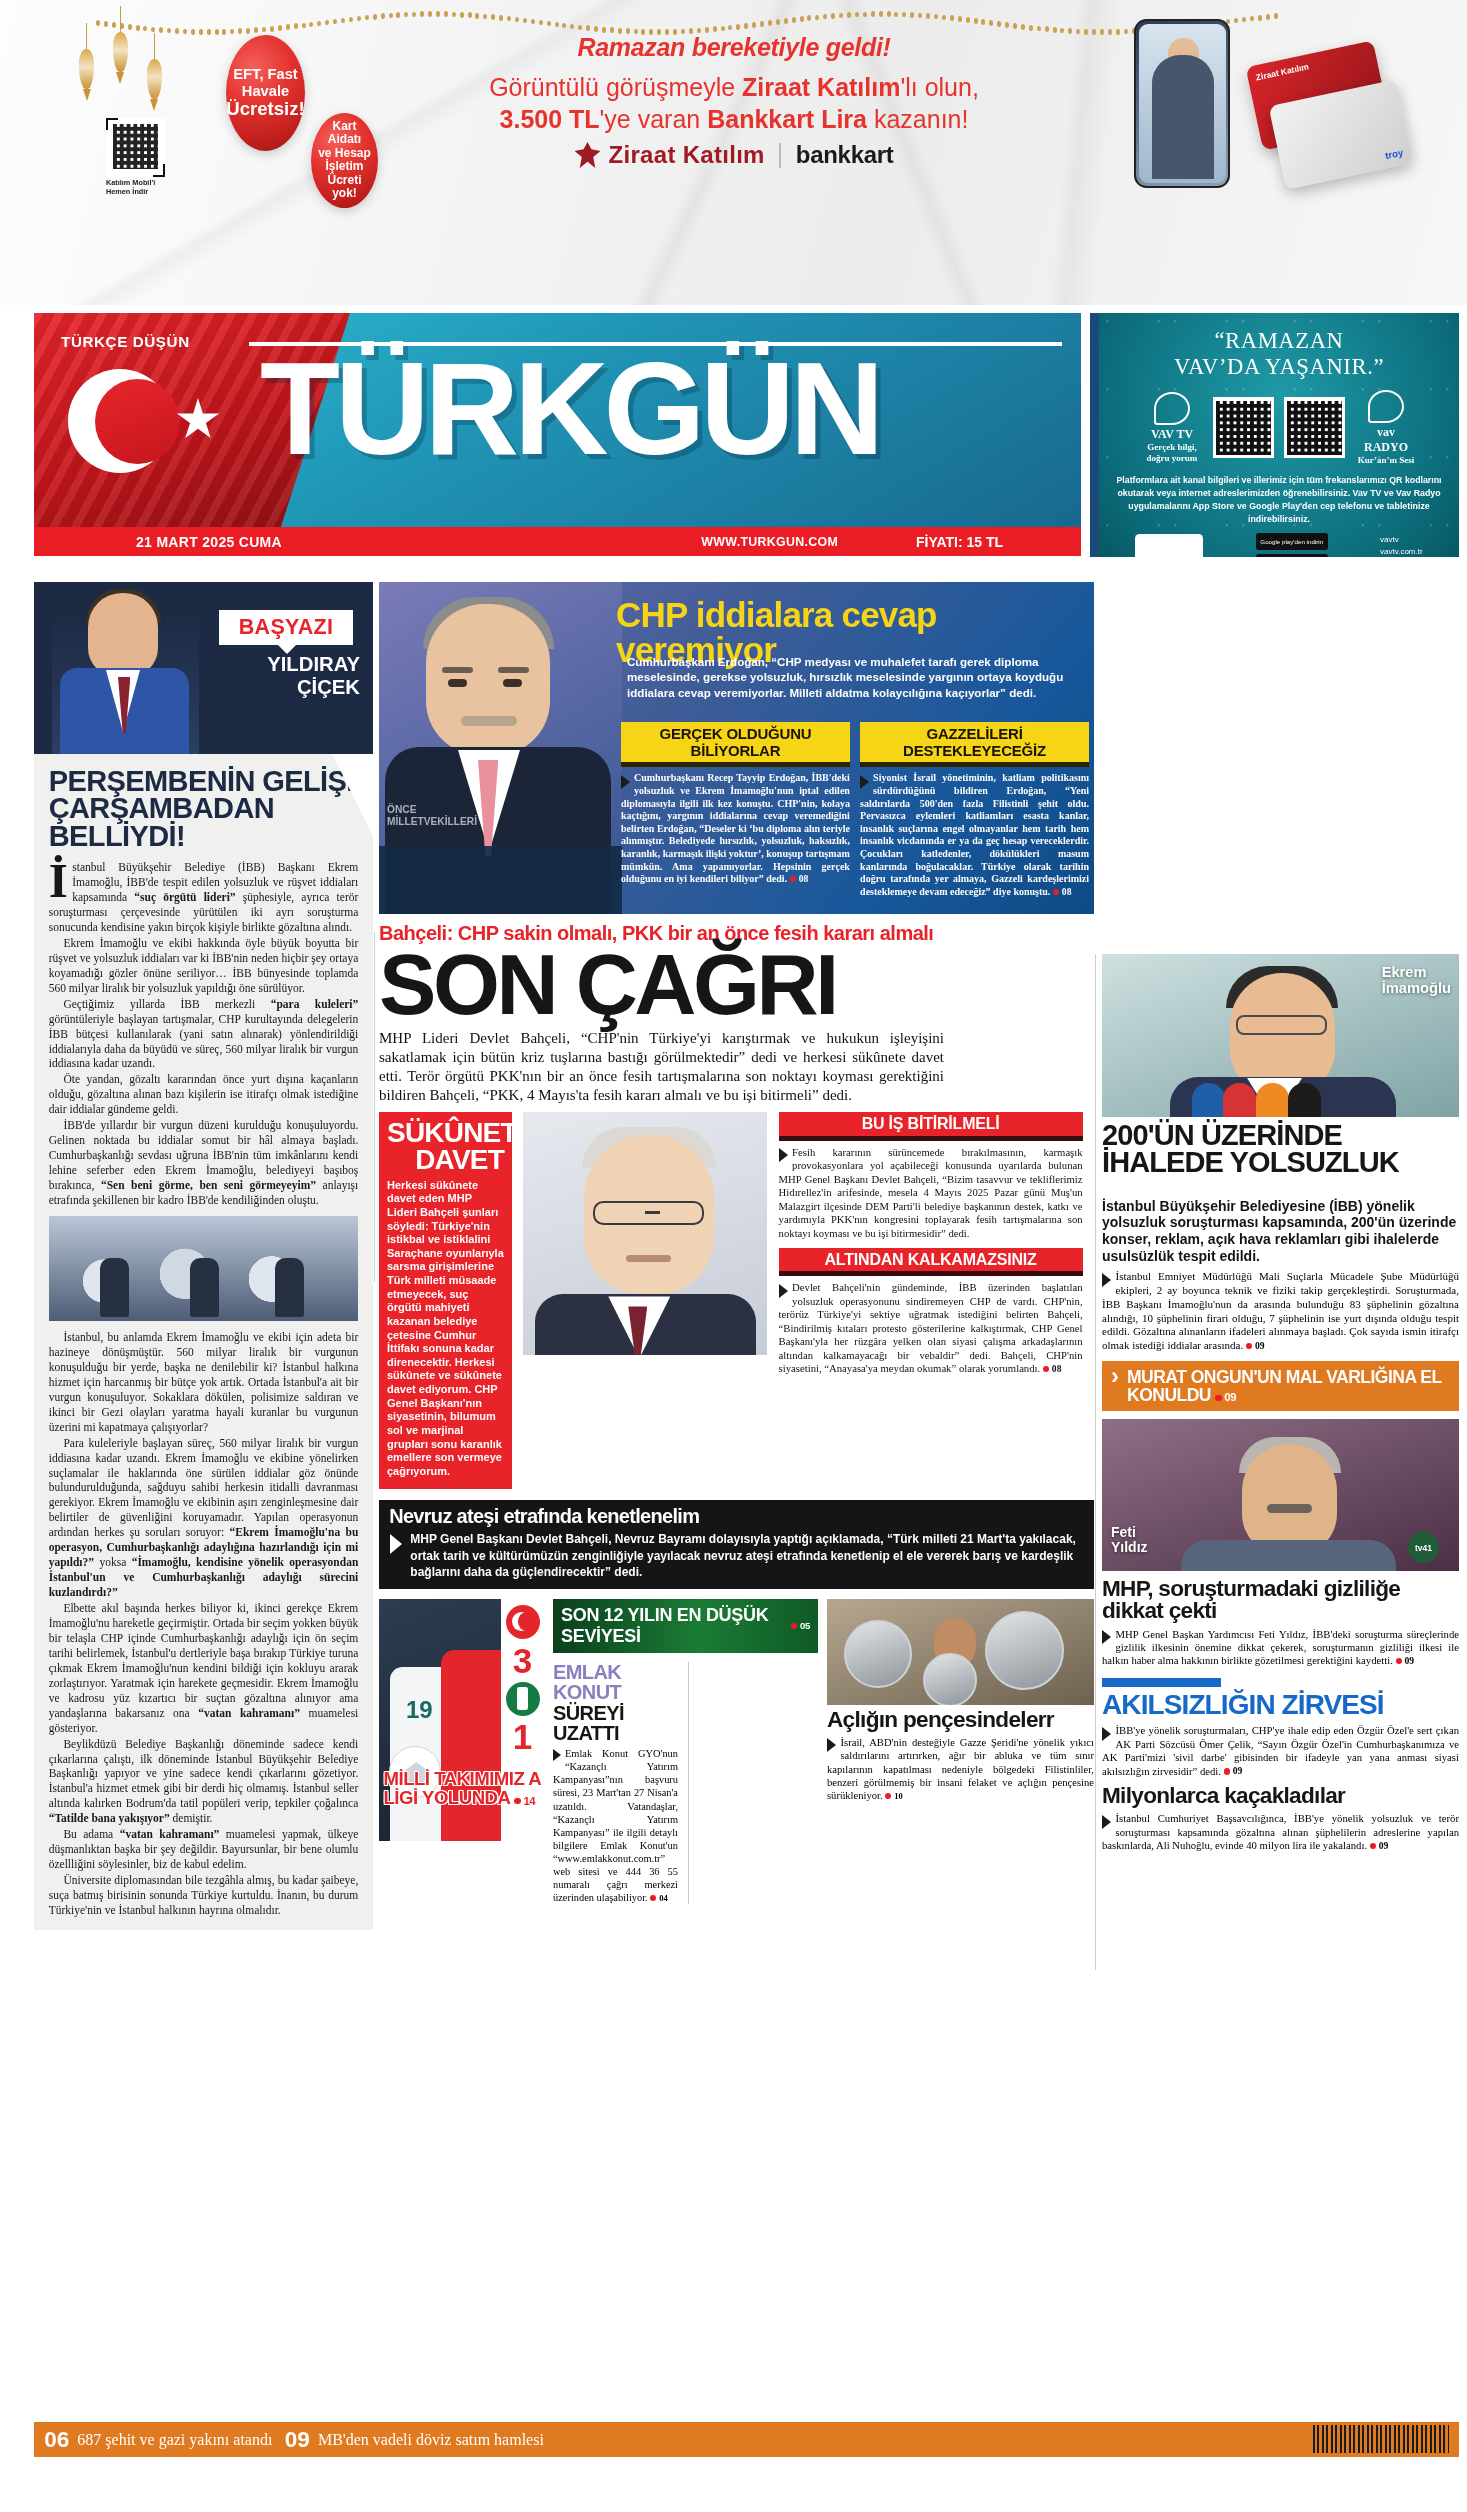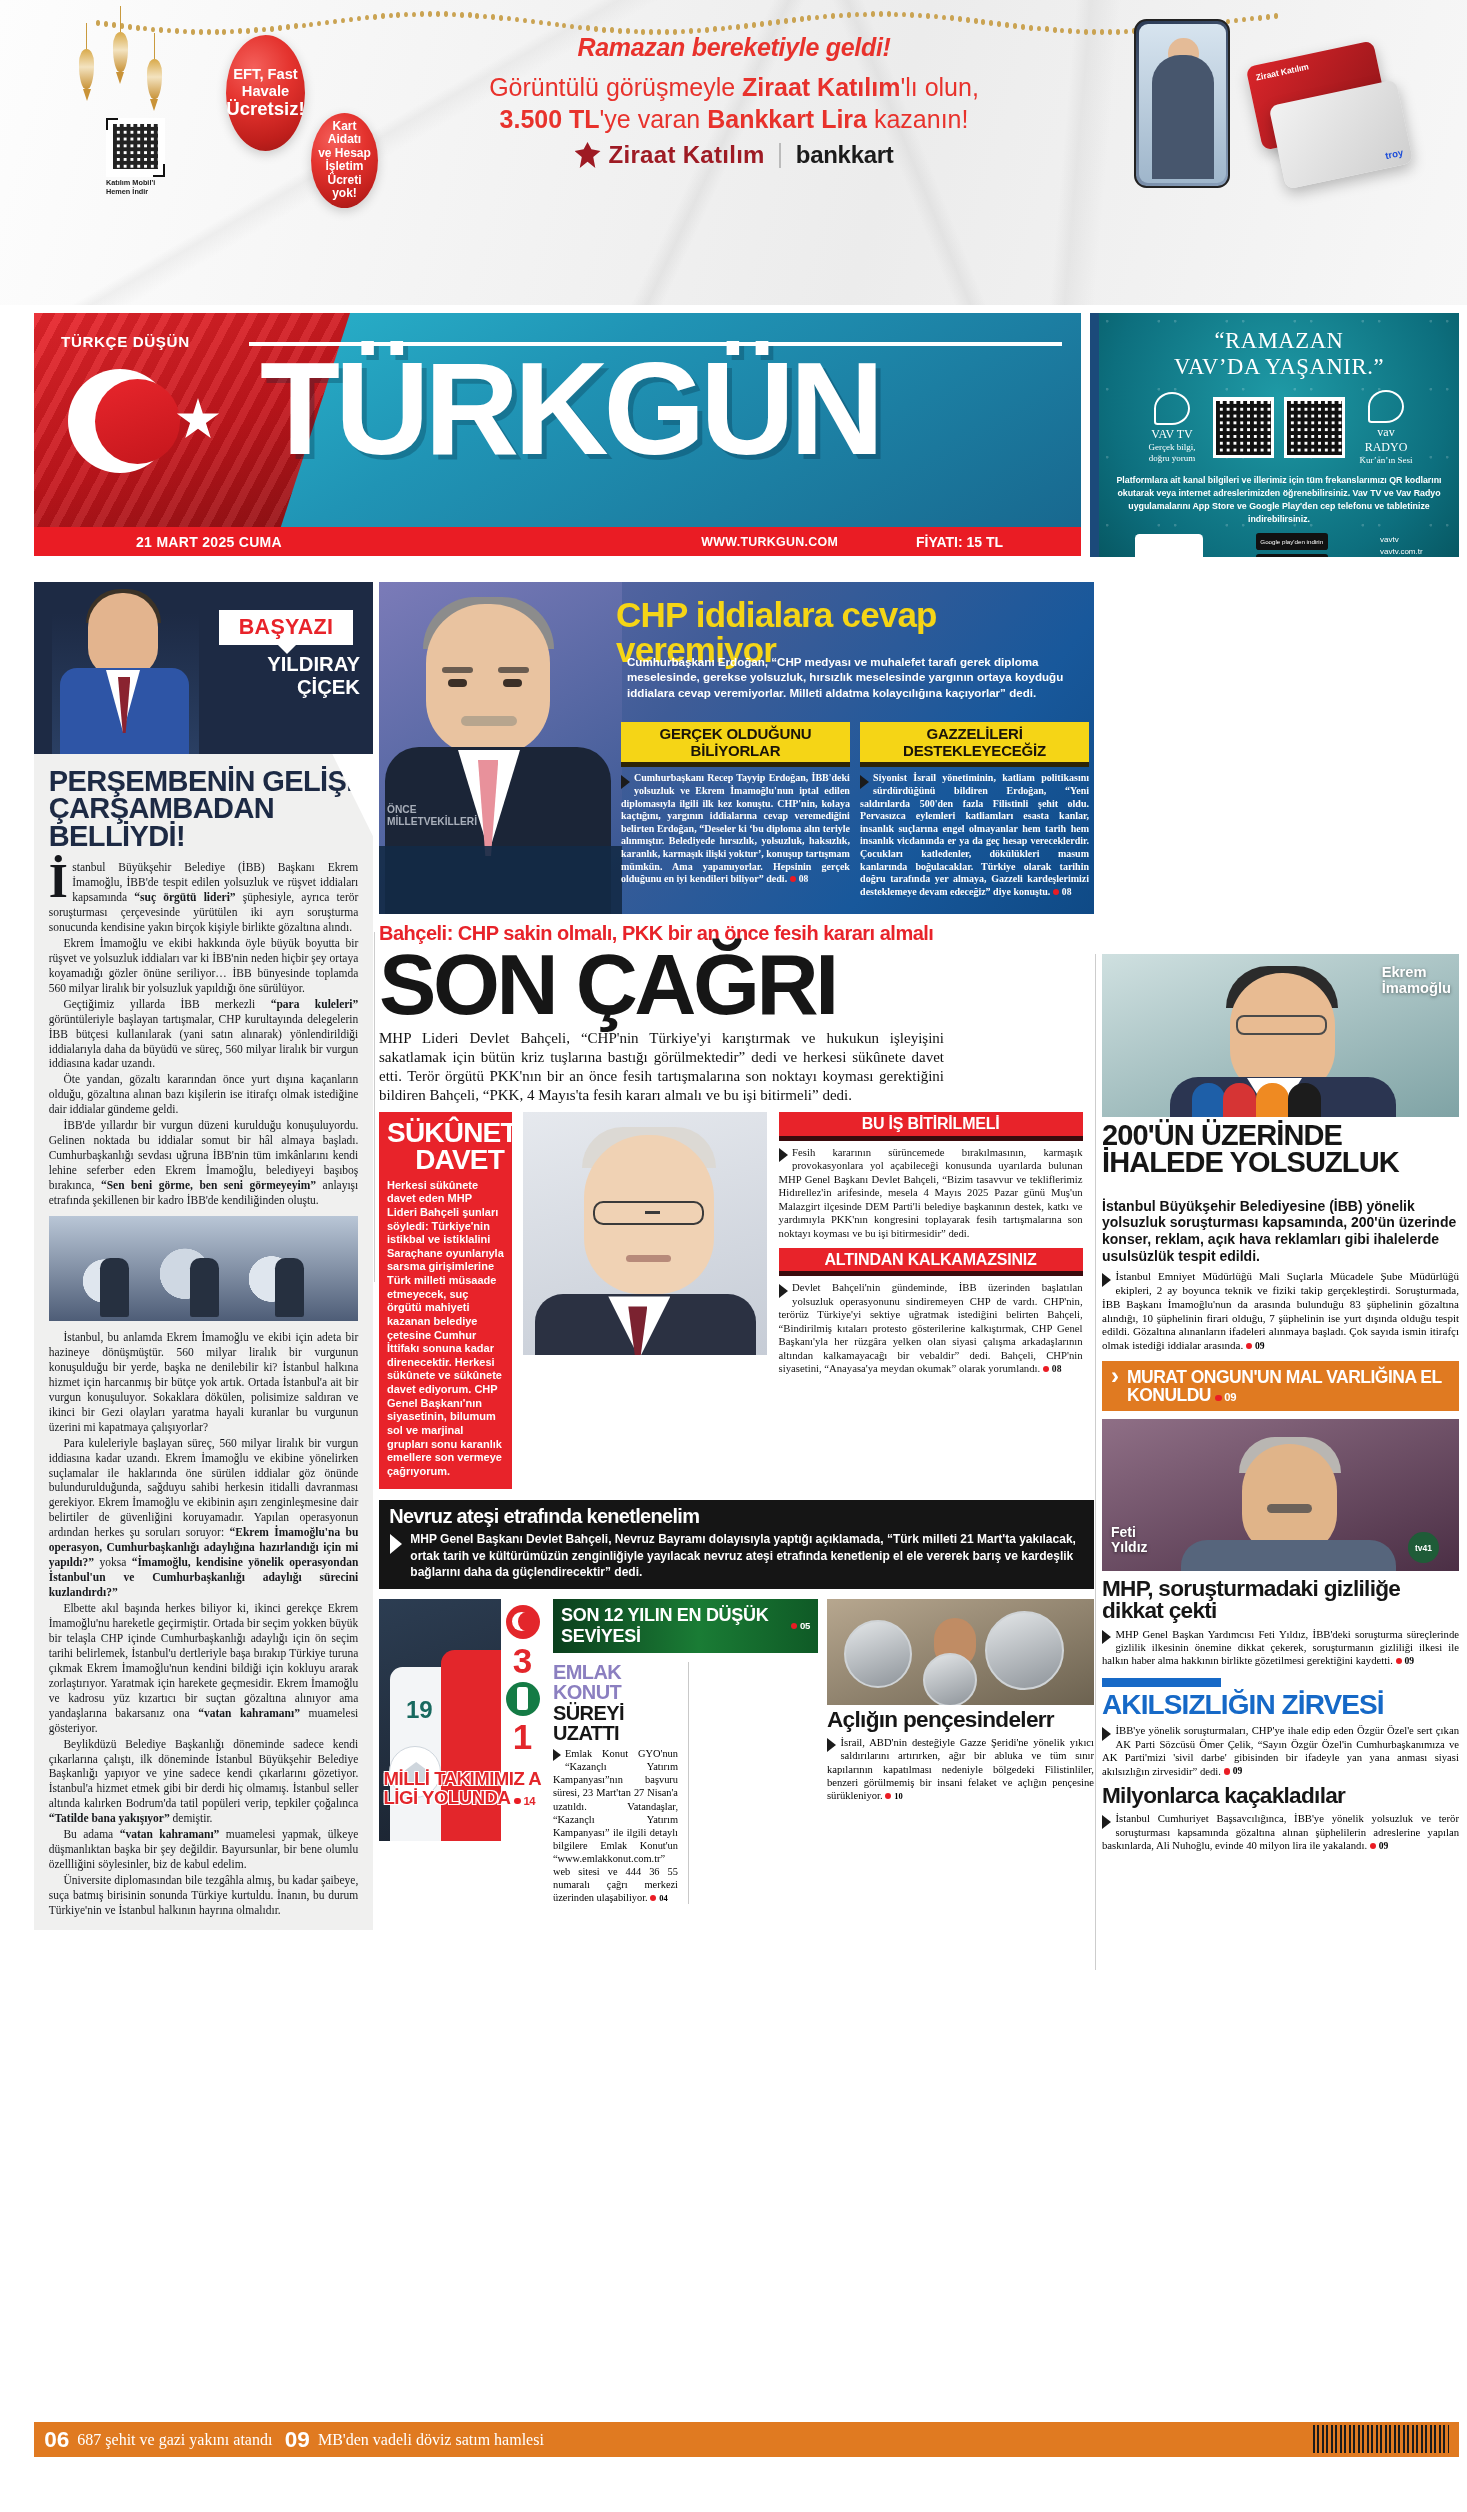--- a/index.html
+++ b/index.html
@@ -110,21 +110,21 @@
 
   
   .vavad{position:absolute;left:1090px;top:313px;width:369px;height:244px;
     background:radial-gradient(circle at 50% 35%,#1f9aa6,#0d6f7e 70%,#075863);color:#fff;overflow:hidden;
     border-left:9px solid #1b4a7a;}
   .vavad .orn{position:absolute;inset:0;opacity:.18;
     background-image:radial-gradient(circle at 12% 12%, #fff 0 1.1px, transparent 1.7px),
                      radial-gradient(circle at 88% 12%, #fff 0 1.1px, transparent 1.7px);
     background-size:68px 68px;}
   .vavtitle{text-align:center;margin-top:14.7px;font-family:"Liberation Serif",serif;font-size:22.6px;line-height:1.15;letter-spacing:0.6px;}
-  .vavrow{display:flex;align-items:center;justify-content:center;gap:10px;margin-top:10.2px;padding:0 13.6px;}
+  .vavrow{display:flex;align-items:center;justify-content:center;gap:10px;margin-top:10.2px;padding:0 13.6px;font-weight:bold;}
   .vavlogo{width:62px;text-align:center;font-family:"Liberation Serif",serif;}
   .vavlogo .mark{width:36px;height:33px;margin:0 auto 2.3px;border:2.3px solid #fff;border-radius:50% 50% 50% 10%;}
   .vavlogo .n1{font-size:12px;}
   .vavlogo .n2{font-size:9px;line-height:1.15;}
   .qr2{width:61px;height:61px;background:#fff;padding:3.4px;}
   .qr2 i{display:block;width:100%;height:100%;
     background-image:repeating-linear-gradient(90deg,#111 0 3.4px,transparent 3.4px 6.8px),
                      repeating-linear-gradient(0deg,#111 0 3.4px,transparent 3.4px 6.8px);
     background-size:6.8px 6.8px,6.8px 6.8px;}
   .vavtext{margin:9px 12.4px 0;text-align:center;font-size:8.8px;font-weight:700;line-height:1.45;}

